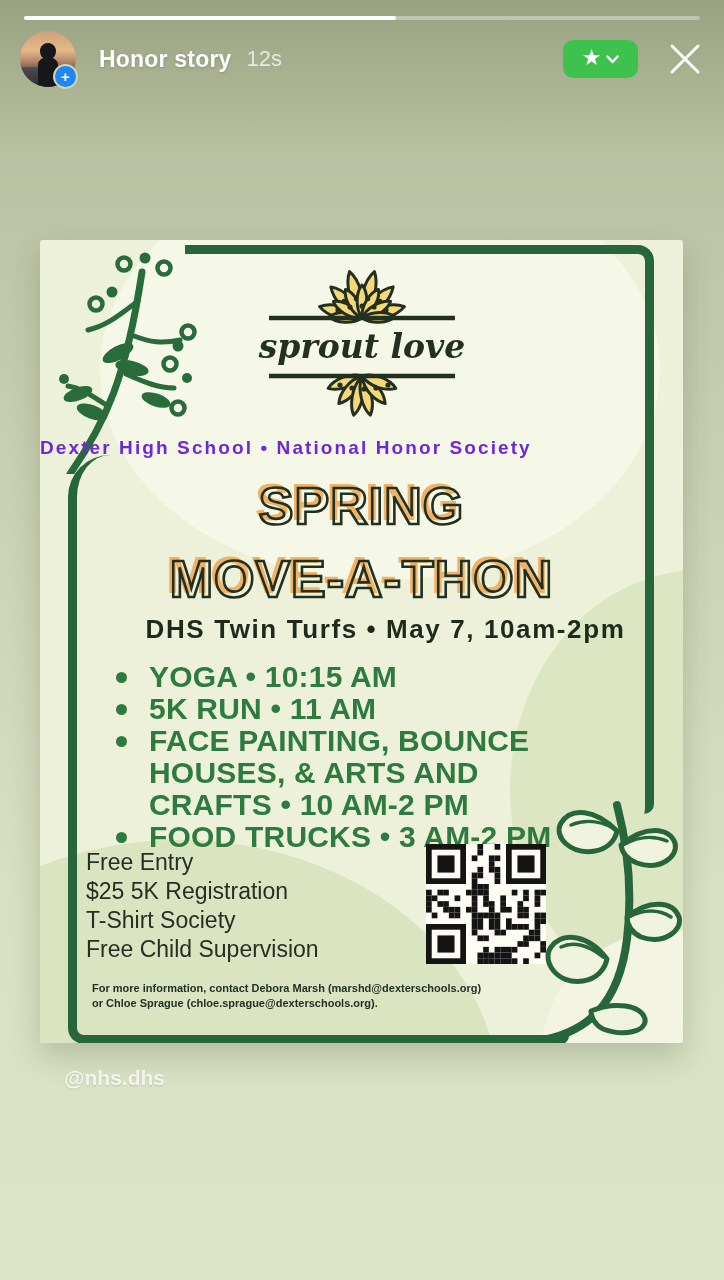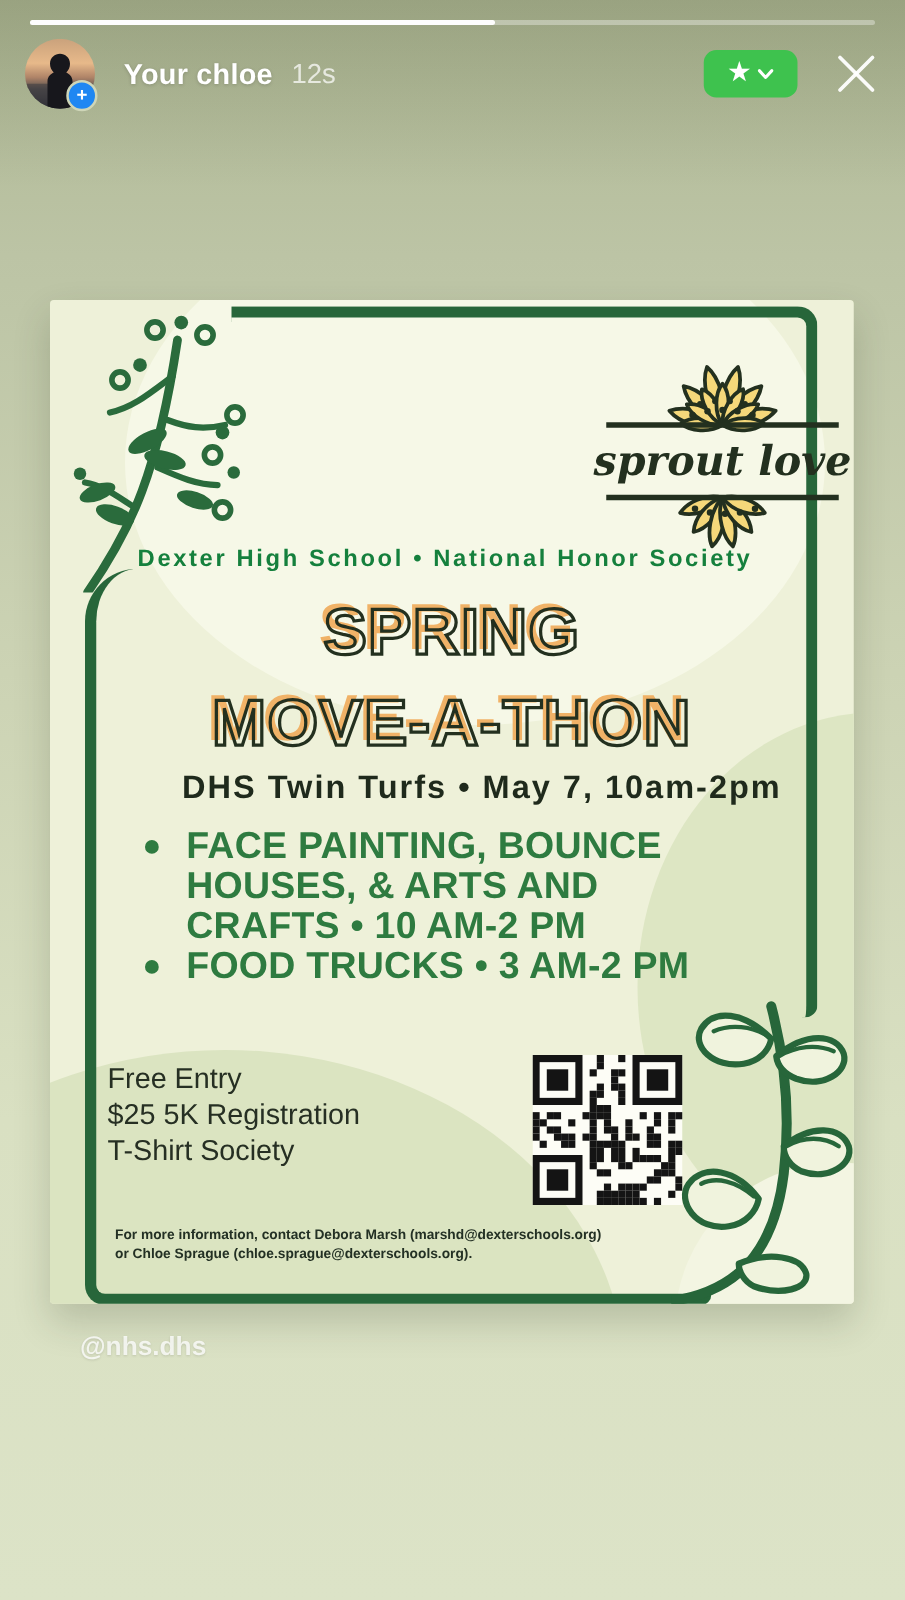--- a/index.html
+++ b/index.html
@@ -40,25 +40,25 @@
   .frame-tr{position:absolute;left:145px;top:5px;right:29px;height:560px;
     border-top:9px solid #27663a;border-right:9px solid #27663a;
     border-top-right-radius:16px;border-bottom-right-radius:10px;}
   .frame-bl{position:absolute;left:28px;top:215px;width:492px;height:580px;
     border-left:9px solid #27663a;border-bottom:9px solid #27663a;
     border-bottom-left-radius:16px;border-top-left-radius:42px;border-bottom-right-radius:8px;}
 
   .plant-tl{position:absolute;left:8px;top:6px;width:192px;height:228px;}
   .plant-br{position:absolute;right:-6px;bottom:-4px;width:152px;height:258px;}
 
-  .logo-wrap{position:absolute;left:0;right:0;top:40px;text-align:right;}
+  .logo-wrap{position:absolute;left:0;right:0;top:18px;text-align:center;}
   .logo-svg{display:inline-block;}
 
-  .school-line{position:absolute;left:0;right:11px;top:197px;text-align:center;
-    color:#15803d;font-size:19px;font-weight:700;letter-spacing:2.1px;}
+  .school-line{position:absolute;left:0;right:11px;top:197px;text-align:left;
+    color:#6d28d9;font-size:19px;font-weight:700;letter-spacing:2.1px;}
 
   .title-block{position:absolute;left:0;right:0;top:236px;text-align:center;line-height:60px;}
   .tline{position:relative;display:inline-block;font-size:52px;font-weight:800;letter-spacing:1px;white-space:nowrap;}
   .tline-fill{position:absolute;left:-4px;top:-4px;width:100%;text-align:center;color:#f0b267;}
   .tline-stroke{position:relative;color:rgba(240,178,103,.0);-webkit-text-stroke:2.6px #23301f;}
 
   .date-line{position:absolute;left:0;right:0;top:374px;text-align:center;
     color:#1f2a1c;font-size:26px;font-weight:700;letter-spacing:1.6px;padding-left:48px;}
 
   .bullets{position:absolute;left:74px;top:421px;width:500px;margin:0;padding:0;list-style:none;
@@ -98,21 +98,21 @@
           </linearGradient>
         </defs>
         <rect width="56" height="56" fill="url(#sky)"></rect>
         <rect y="36" width="56" height="20" fill="#3a3a40" opacity=".55"></rect>
         <path d="M18 56 V34 c0-4 3-6 5-7 c-2-2-3-4-3-7 c0-5 4-8 8-8 s8 3 8 8 c0 3-1 5-3 7 c2 1 5 3 5 7 V56 Z" fill="#17171c"></path>
       </svg>
       <div class="plus-badge">
         <span>+</span>
       </div>
     </div>
-    <div class="story-title">Your chloe</div>
+    <div class="story-title">Honor story</div>
     <div class="story-time">12s</div>
     <div class="header-spacer"></div>
     <button class="cf-button">
       <span class="cf-star">★</span>
       <svg width="13" height="9" viewBox="0 0 13 9">
         <polyline points="1.5,1.5 6.5,7 11.5,1.5" fill="none" stroke="#fff" stroke-width="2.4" stroke-linecap="round" stroke-linejoin="round"></polyline>
       </svg>
     </button>
     <div class="close-btn">
       <svg width="36" height="36" viewBox="0 0 36 36">
@@ -219,30 +219,33 @@
       </span><br>
       <span class="tline">
         <span class="tline-fill">MOVE-A-THON</span>
         <span class="tline-stroke">MOVE-A-THON</span>
       </span>
     </div>
 
     <div class="date-line">DHS Twin Turfs • May 7, 10am-2pm</div>
 
     <ul class="bullets">
+      <li>YOGA • 10:15 AM</li>
+      <li>5K RUN • 11 AM</li>
       <li>FACE PAINTING, BOUNCE
 HOUSES, &amp; ARTS AND
 CRAFTS • 10 AM-2 PM</li>
       <li>FOOD TRUCKS • 3 AM-2 PM</li>
     </ul>
 
     <div class="details">
       <div>Free Entry</div>
       <div>$25 5K Registration</div>
       <div>T-Shirt Society</div>
+      <div>Free Child Supervision</div>
     </div>
 
     <div class="qr-box">
       <svg id="qr-svg" width="120" height="120" viewBox="0 0 105 105">
           <rect x="0" y="0" width="105" height="105" fill="#fdfdf6"></rect>
           <rect x="45" y="0" width="5" height="5" fill="#141414"></rect>
           <rect x="60" y="0" width="5" height="5" fill="#141414"></rect>
           <rect x="45" y="5" width="5" height="5" fill="#141414"></rect>
           <rect x="40" y="10" width="5" height="5" fill="#141414"></rect>
           <rect x="55" y="10" width="5" height="5" fill="#141414"></rect>

